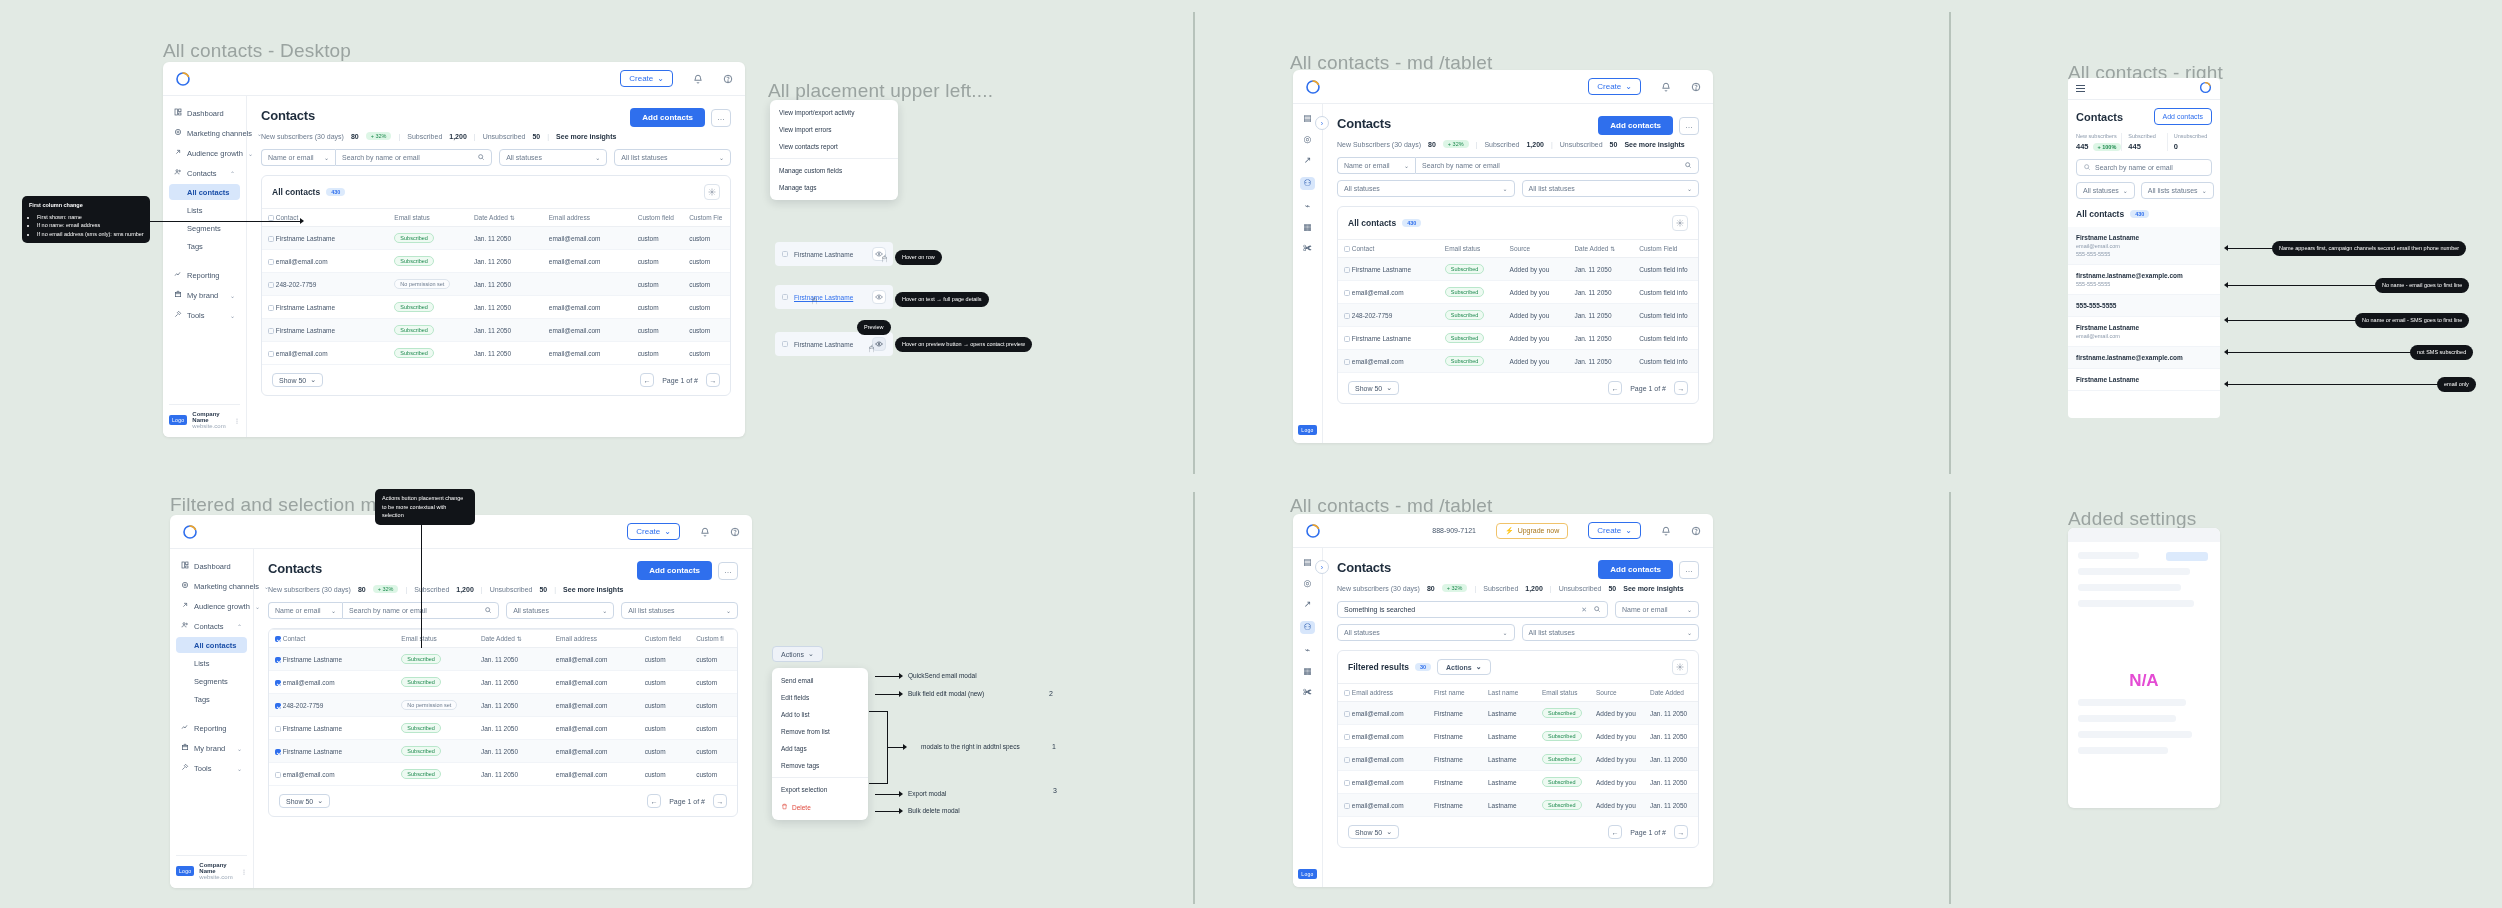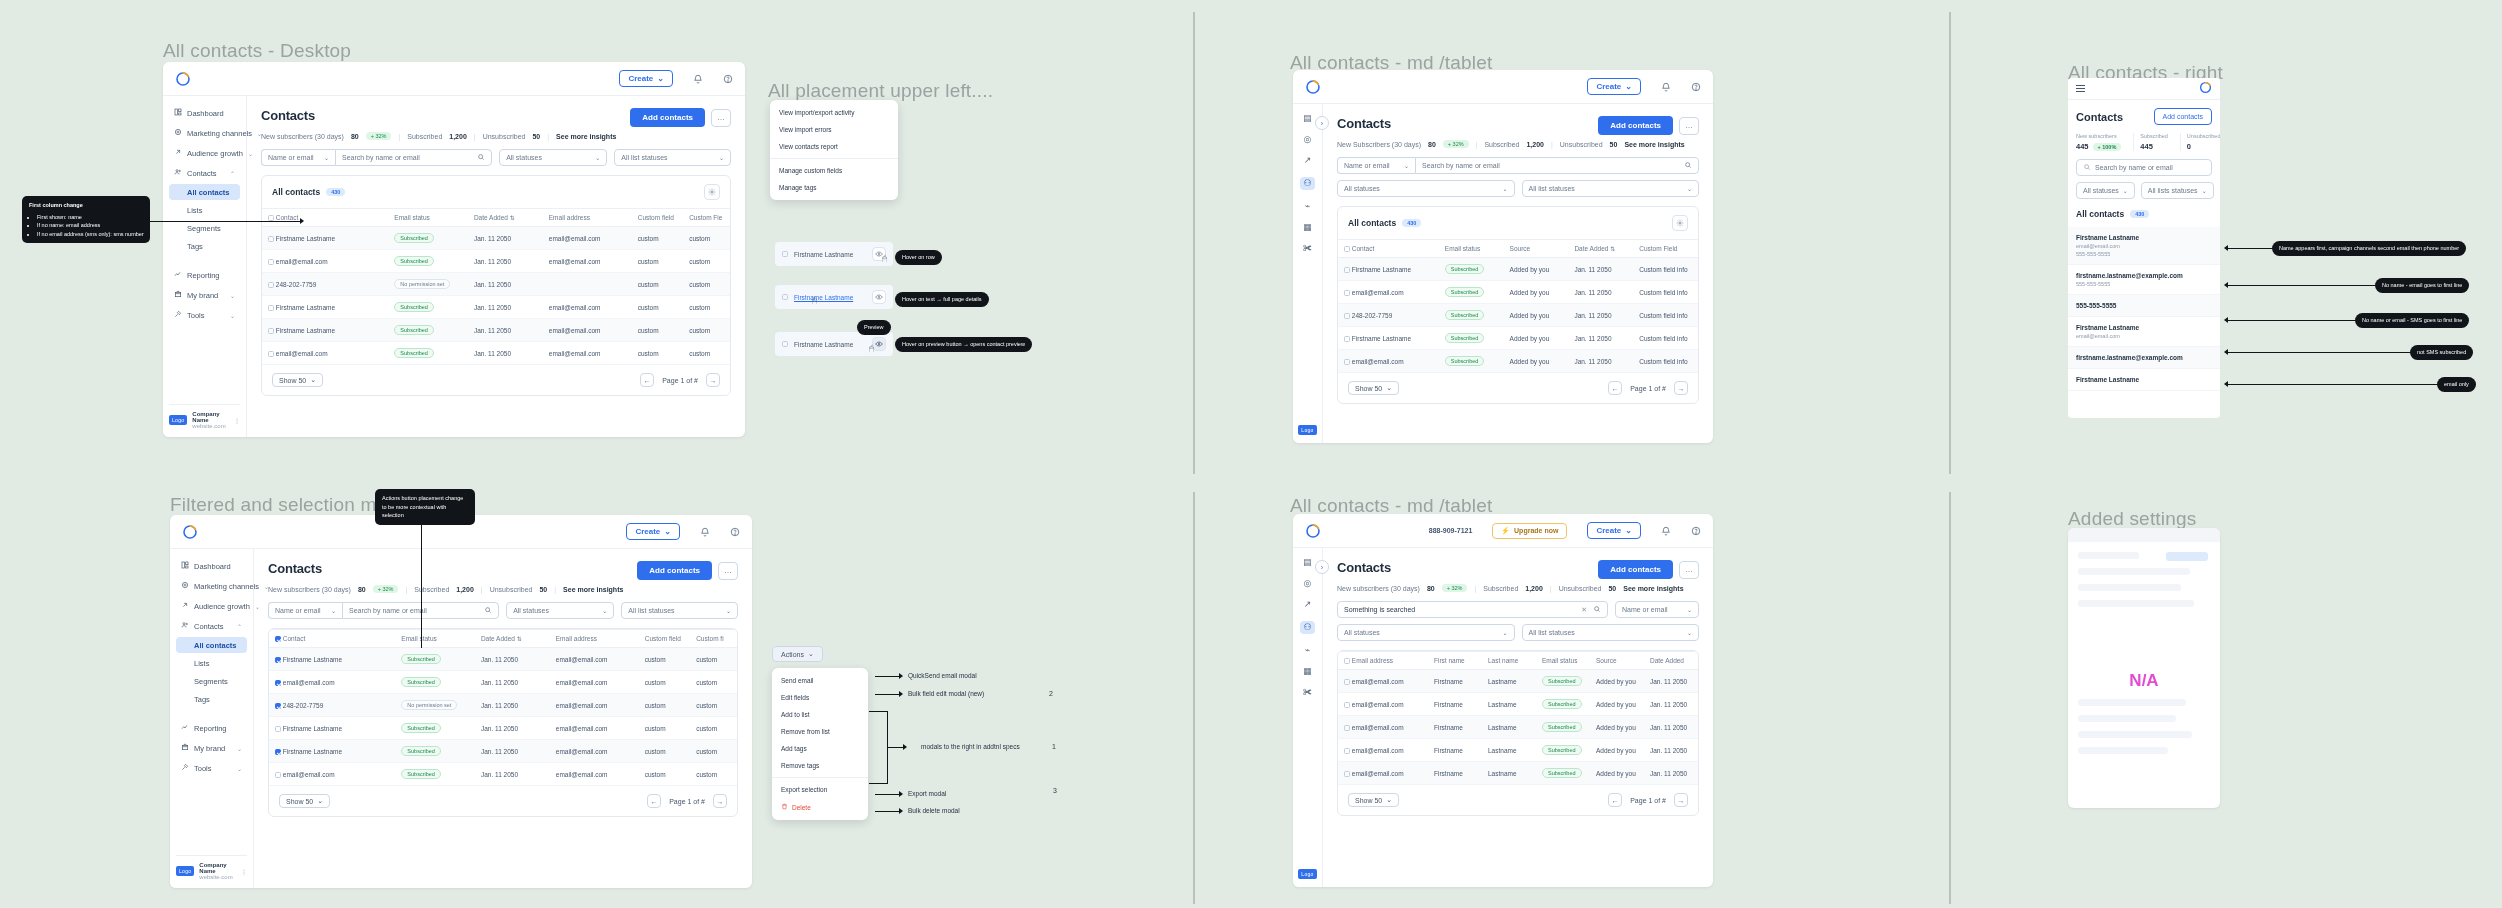--- a/index.html
+++ b/index.html
@@ -27,21 +27,21 @@
   
   .window {
     background: #ffffff;
     border-radius: 6px;
     overflow: hidden;
     box-shadow: 0 1px 3px rgba(0,0,0,.07);
     position: absolute;
   }
   .topbar {
     height: 34px; border-bottom: 1px solid #eceff3;
-    display: flex; align-items: center; padding: 0 12px; gap: 20px; font-weight: bold;
+    display: flex; align-items: center; padding: 0 12px; gap: 20px;
   }
   .topbar .spacer { flex: 1; }
   .logo { width: 16px; height: 16px; }
   .btn-create {
     border: 1px solid #2f6fed; color: #2f6fed; background: #fff;
     border-radius: 4px; font-size: 8px; padding: 3px 8px;
     display: flex; align-items: center; gap: 4px; white-space: nowrap;
   }
   .ic { color: #5a6b80; display: inline-flex; }
 
@@ -230,21 +230,21 @@
   .ph-top { height: 22px; display: flex; align-items: center; padding: 0 8px; border-bottom: 1px solid #eceff3; }
   .hamburger { width: 9px; height: 7px; display: flex; flex-direction: column; justify-content: space-between; }
   .hamburger i { display: block; height: 1px; background: #46566b; }
   .ph-pad { padding: 8px; }
   .ph-title { font-size: 11px; font-weight: bold; }
   .btn-outline {
     border: 1px solid #2f6fed; color: #2f6fed; border-radius: 4px;
     font-size: 7px; padding: 4px 8px; white-space: nowrap;
   }
   .ph-stats { display: flex; margin-top: 8px; }
-  .ph-stat { flex: 1; border-right: 1px solid #eceff3; padding-right: 12px; }
+  .ph-stat { flex: 1; border-right: 1px solid #eceff3; padding-right: 0; }
   .ph-stat:last-child { border-right: 0; }
   .ph-stat .lbl { font-size: 5.5px; color: #8b99ab; }
   .ph-stat .val { font-size: 7.5px; font-weight: bold; margin-top: 3px; display: flex; gap: 4px; align-items: center; }
   .ph-list-item { padding: 7px 8px; border-bottom: 1px solid #f1f4f8; }
   .ph-list-item:nth-child(odd) { background: #f8fafc; }
   .ph-l1 { font-size: 6.5px; font-weight: bold; color: #1f2d3d; }
   .ph-l2, .ph-l3 { font-size: 5.5px; color: #8b99ab; margin-top: 2px; }
 
   
   .ts-card {
@@ -1241,20 +1241,34 @@
         <div class="sel" style="flex:1">
           <span>All statuses</span>
           <span class="chev">⌄</span>
         </div>
         <div class="sel" style="flex:1">
           <span>All list statuses</span>
           <span class="chev">⌄</span>
         </div>
       </div>
       <div class="card">
+        <div class="sel-bar">
+          <span>Filtered results</span>
+          <span class="count-badge">30</span>
+          <span class="btn-actions-ghost">
+            <span>Actions</span>
+            <span class="chev">⌄</span>
+          </span>
+          <span class="gear-btn">
+              <svg viewBox="0 0 24 24" width="8" height="8" fill="none" stroke="#5a6b80" stroke-width="2">
+                <circle cx="12" cy="12" r="3"></circle>
+                <path d="M12 2v3M12 19v3M2 12h3M19 12h3M5 5l2 2M17 17l2 2M19 5l-2 2M7 17l-2 2"></path>
+              </svg>
+            </span>
+        </div>
         <table>
           <colgroup>
               <col style="width:25%">
               <col style="width:15%">
               <col style="width:15%">
               <col style="width:15%">
               <col style="width:15%">
               <col style="width:15%">
             </colgroup>
           <thead>

